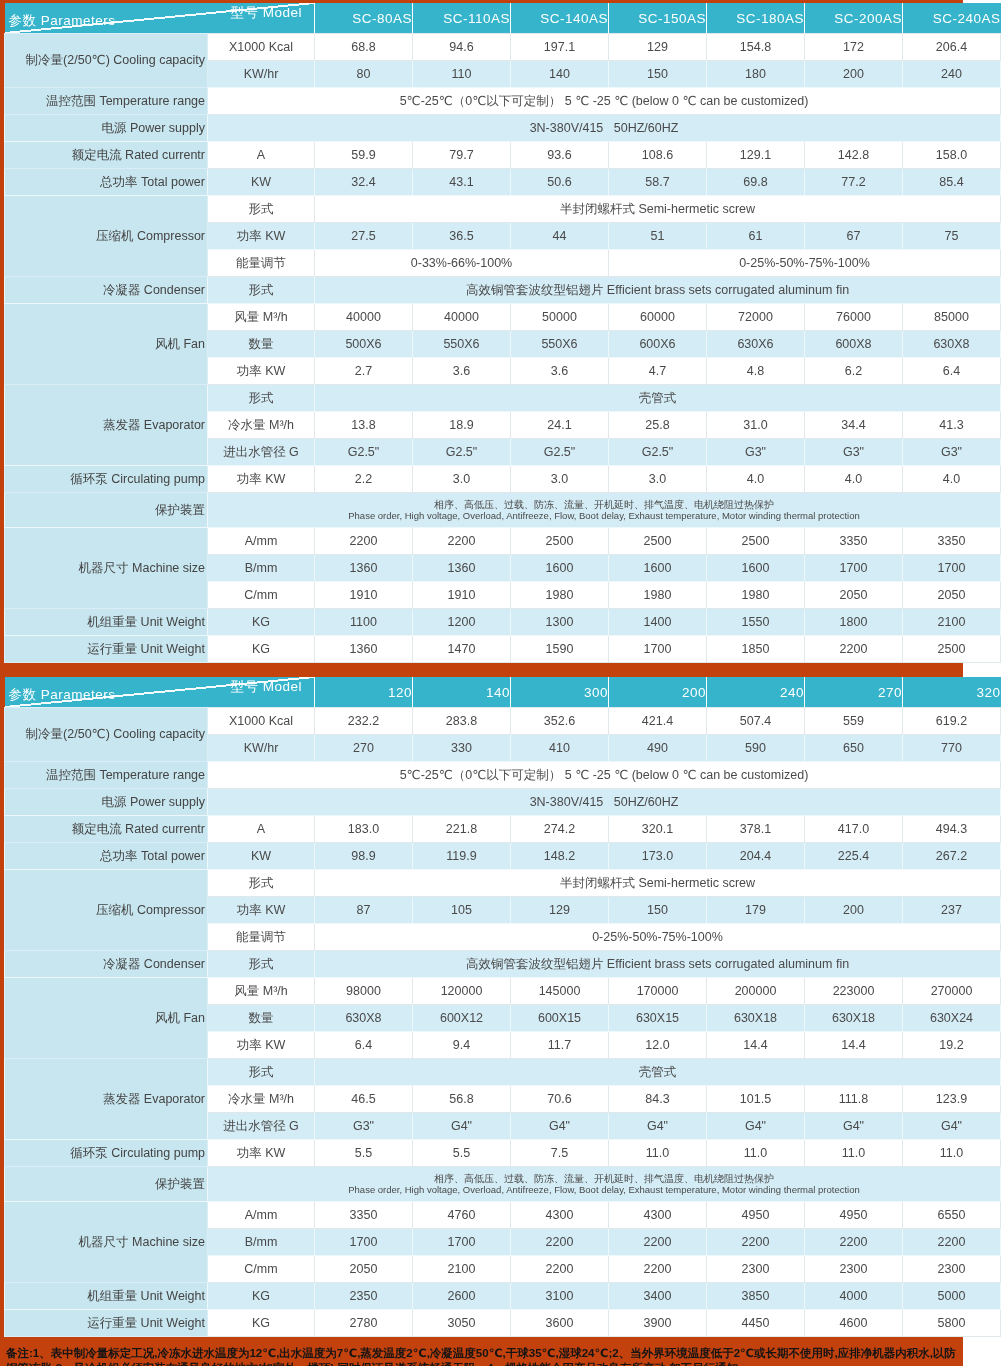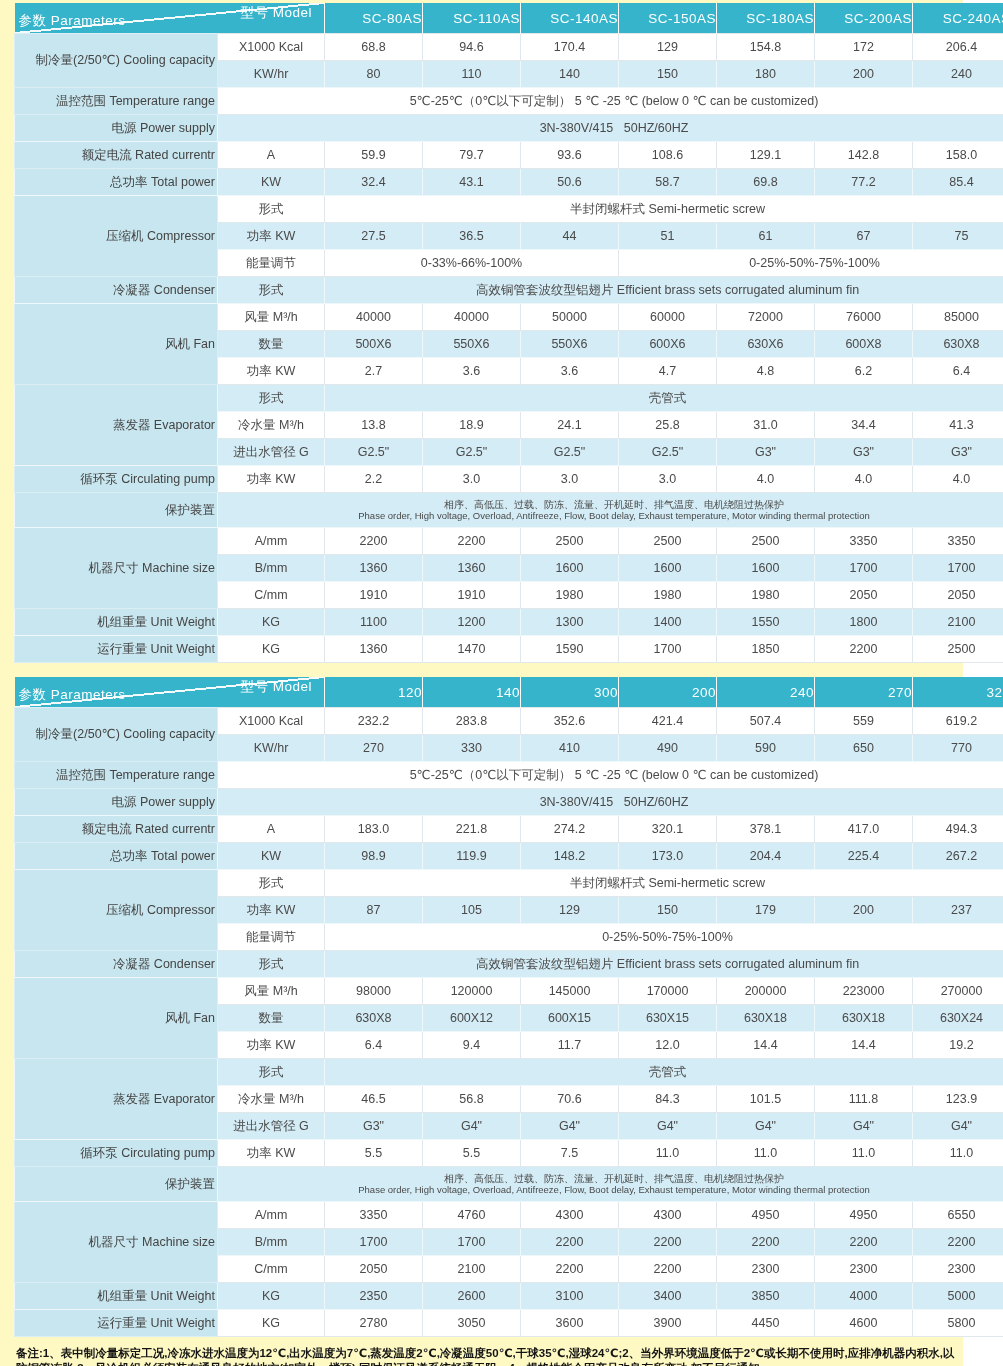--- a/index.html
+++ b/index.html
@@ -1,17 +1,17 @@
 <!DOCTYPE html>
 <html><head>
 <meta charset="utf-8">
 <style>
   html,body{margin:0;padding:0;background:#ffffff;
     font-family:"Liberation Sans","DejaVu Sans",sans-serif;}
-  .page{width:963px;height:1366px;box-sizing:border-box;padding:3px 3px 0 14px;background:#fef9c3;}
+  .page{width:963px;height:1366px;box-sizing:border-box;padding:3px 3px 0 4px;background:#c2410c;}
   table.spec{border-collapse:collapse;table-layout:fixed;width:997px;}
   table.spec + table.spec{margin-top:14px;}
   
   .spec thead th{background:#35b4cb;color:#ffffff;font-weight:normal;font-size:13.5px;
     height:30px;padding:0;border-left:1.5px solid #fdfdfd;letter-spacing:.5px;text-align:right;}
   .spec thead th:first-child{border-left:none;}
   .spec th.diag{position:relative;text-align:left;}
   .spec th.diag::before{content:"";position:absolute;inset:0;
     background:linear-gradient(to bottom right,transparent calc(50% - 1px),
       rgba(255,255,255,.95) calc(50% - 1px),rgba(255,255,255,.95) calc(50% + 1px),
@@ -63,21 +63,21 @@
           <th>SC-200AS</th>
           <th>SC-240AS</th>
         </tr>
       </thead>
       <tbody>
         <tr>
           <td class="lbl" rowspan="2">制冷量(2/50℃) Cooling capacity</td>
           <td>X1000 Kcal</td>
           <td>68.8</td>
           <td>94.6</td>
-          <td>170.4</td>
+          <td>197.1</td>
           <td>129</td>
           <td>154.8</td>
           <td>172</td>
           <td>206.4</td>
         </tr>
         <tr>
           <td>KW/hr</td>
           <td>80</td>
           <td>110</td>
           <td>140</td>

